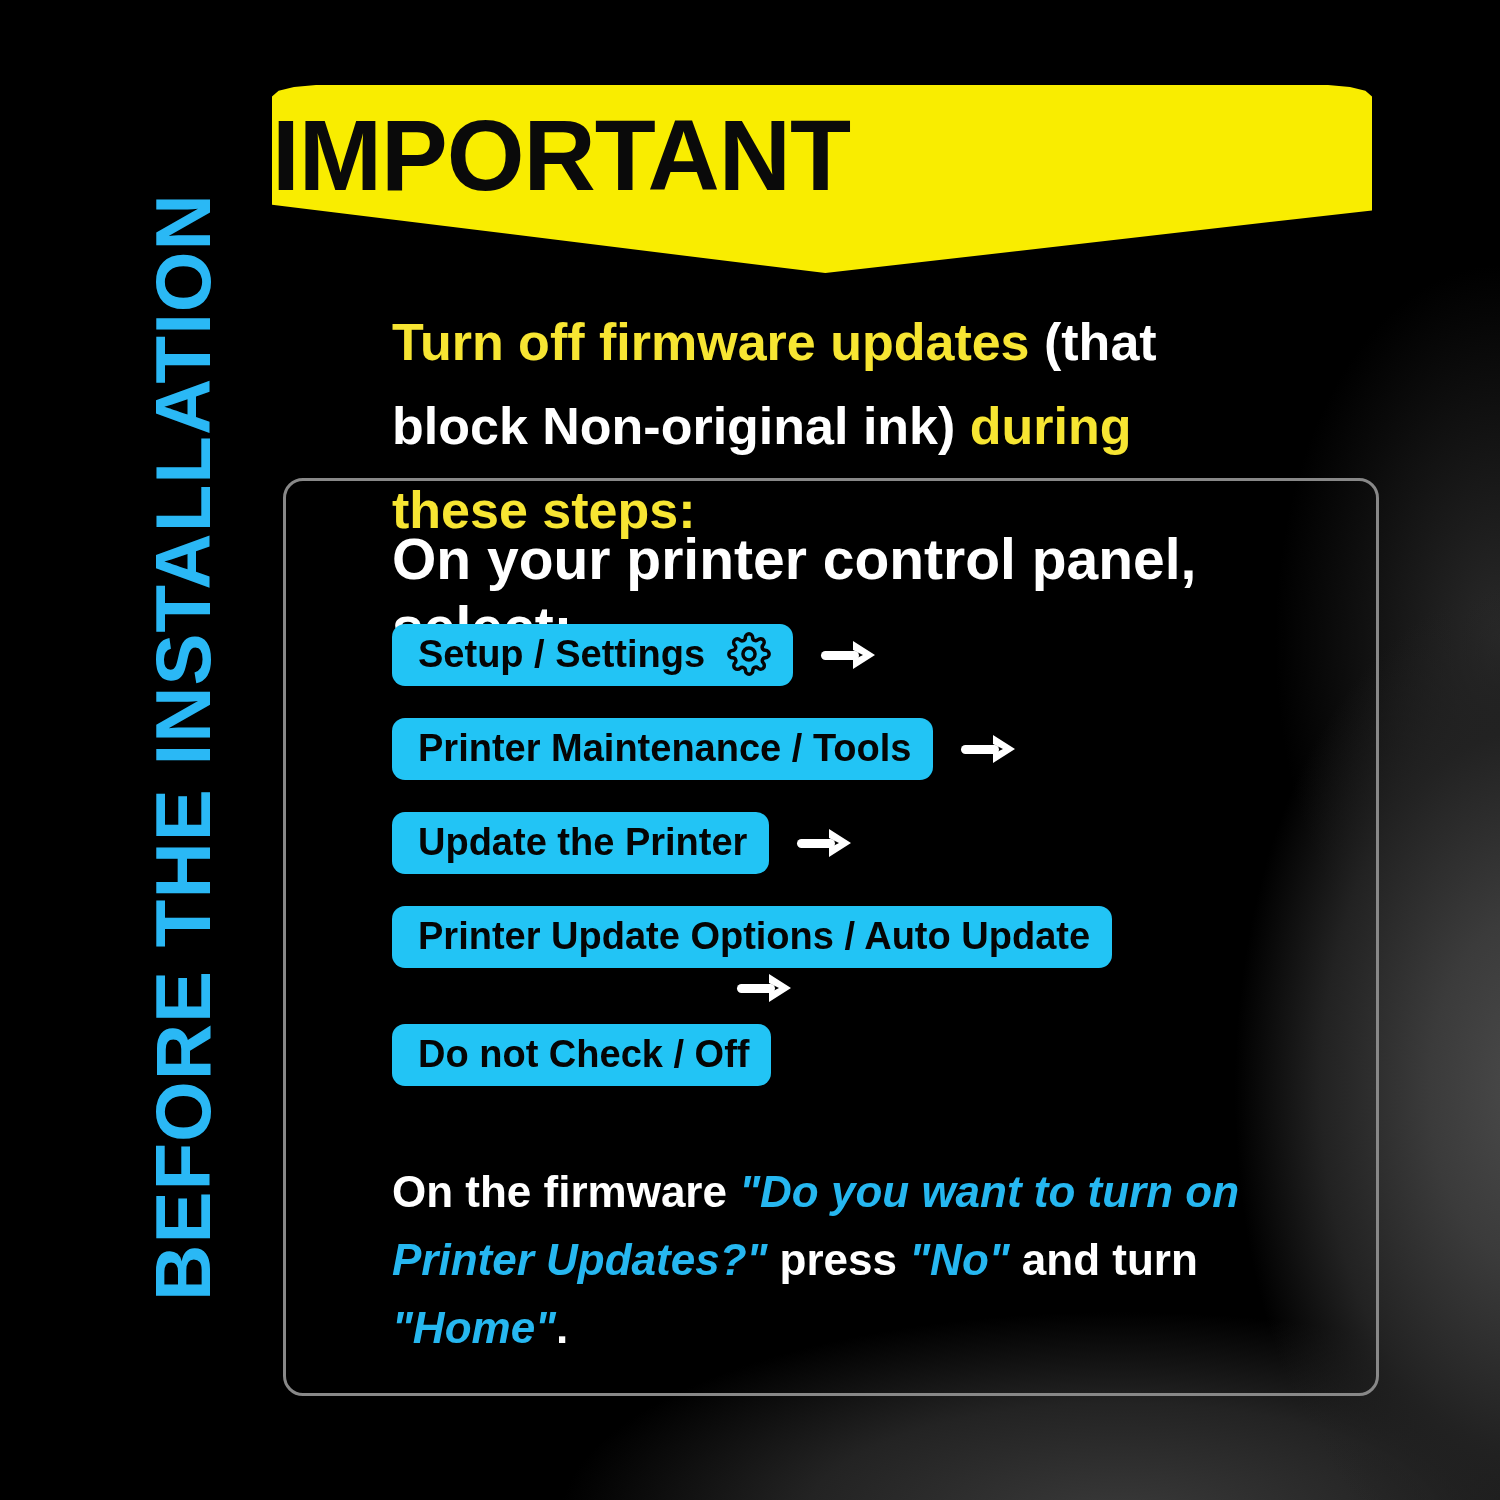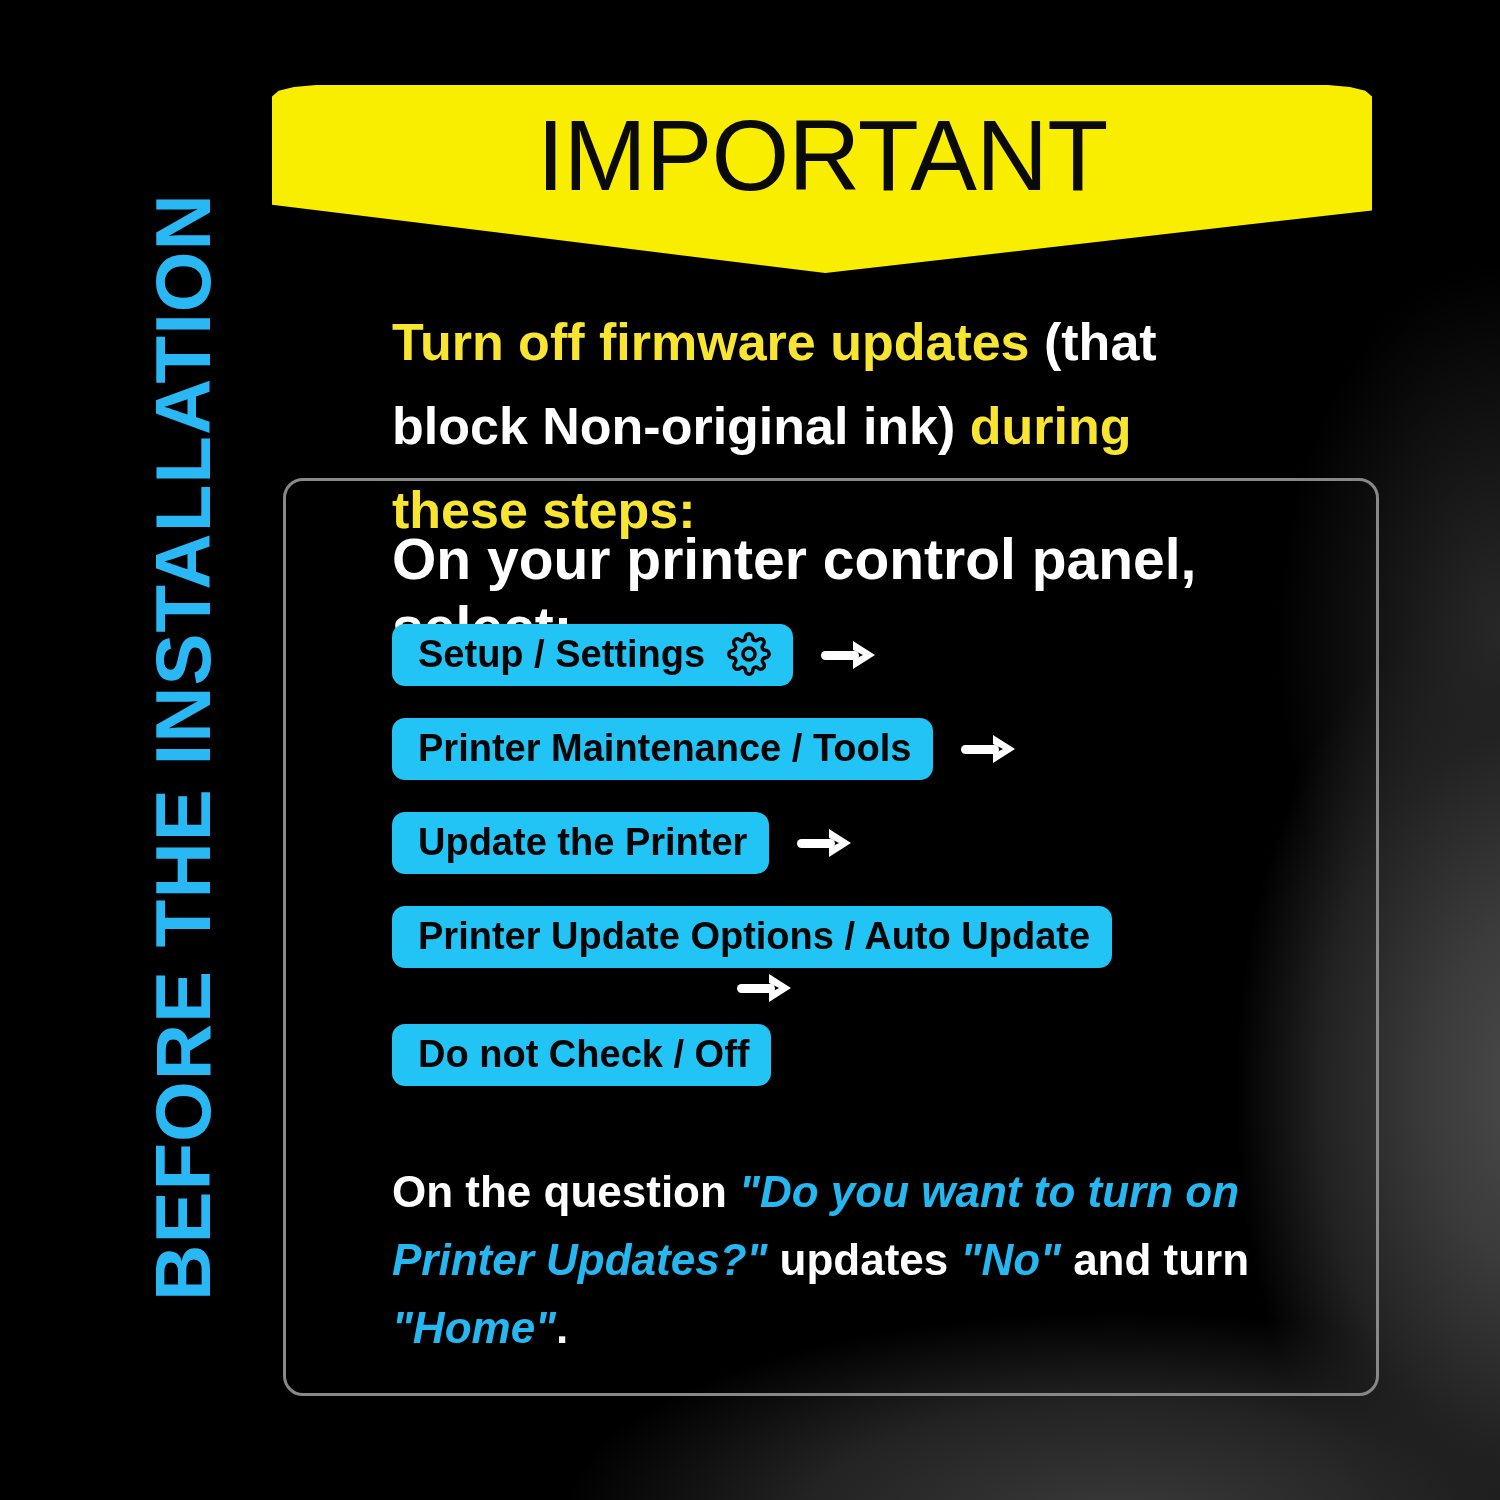--- a/index.html
+++ b/index.html
@@ -45,24 +45,24 @@
         0% 6%, 0.6% 3%, 2% 1%, 4% 0%,
         96% 0%, 98% 1%, 99.4% 3%, 100% 6%,
         100% 66%,  50.3% 99%, 0% 63%);
     clip-path: polygon(
         0% 6%, 0.6% 3%, 2% 1%, 4% 0%,
         96% 0%, 98% 1%, 99.4% 3%, 100% 6%,
         100% 66%,  50.3% 99%, 0% 63%);
   }
   #important-label{
     position:absolute;left:0;top:18px;width:100%;
-    text-align:center;
+    text-align:left;
     color:#0a0a0a;
     font-size:100px;
-    font-weight:normal;
+    font-weight:bold;
     font-family:"Liberation Sans","DejaVu Sans",sans-serif;
     letter-spacing:-1px;
     line-height:1.05;
   }
 
   
   #intro{
     position:absolute;left:392px;top:300px;width:830px;
     font-size:52px;font-weight:bold;line-height:1.62;
     color:#f7e532;
@@ -196,16 +196,16 @@
     </span>
   </div>
 
   <div class="step-row" id="row-4">
     <div class="chip">
       <span class="lbl">Do not Check  / Off</span>
     </div>
   </div>
 
   <div id="closing">
-    <span>On the question </span><span class="cy">"Do you want to turn on Printer Updates?"</span><span> updates </span><span class="cy">"No"</span><span> and turn </span><span class="cy">"Home"</span><span>.</span>
+    <span>On the firmware </span><span class="cy">"Do you want to turn on Printer Updates?"</span><span> press </span><span class="cy">"No"</span><span> and turn </span><span class="cy">"Home"</span><span>.</span>
   </div>
 
 </div>
 
 </body></html>

